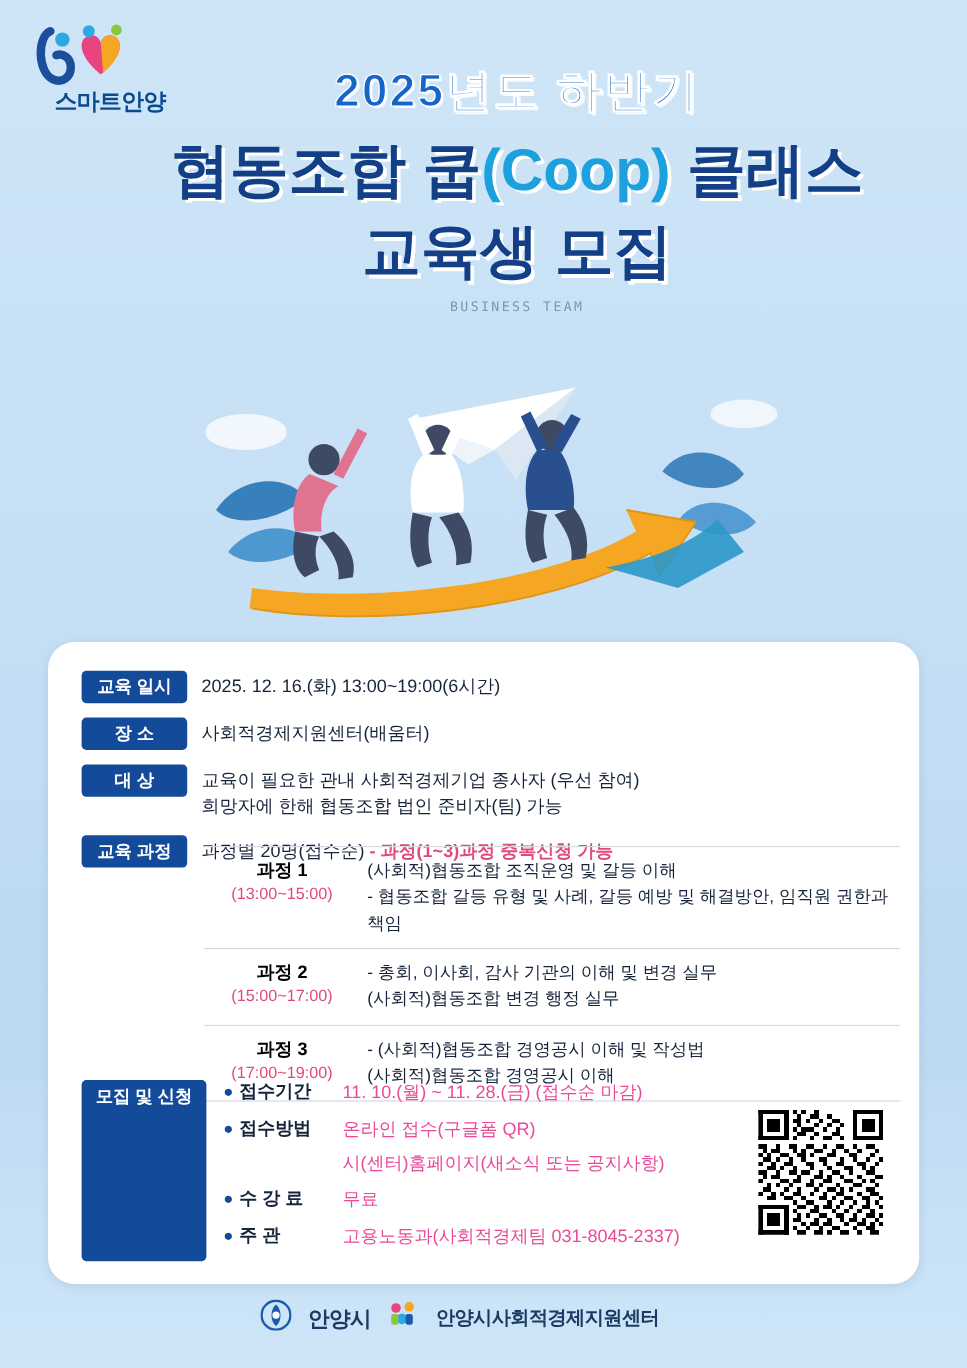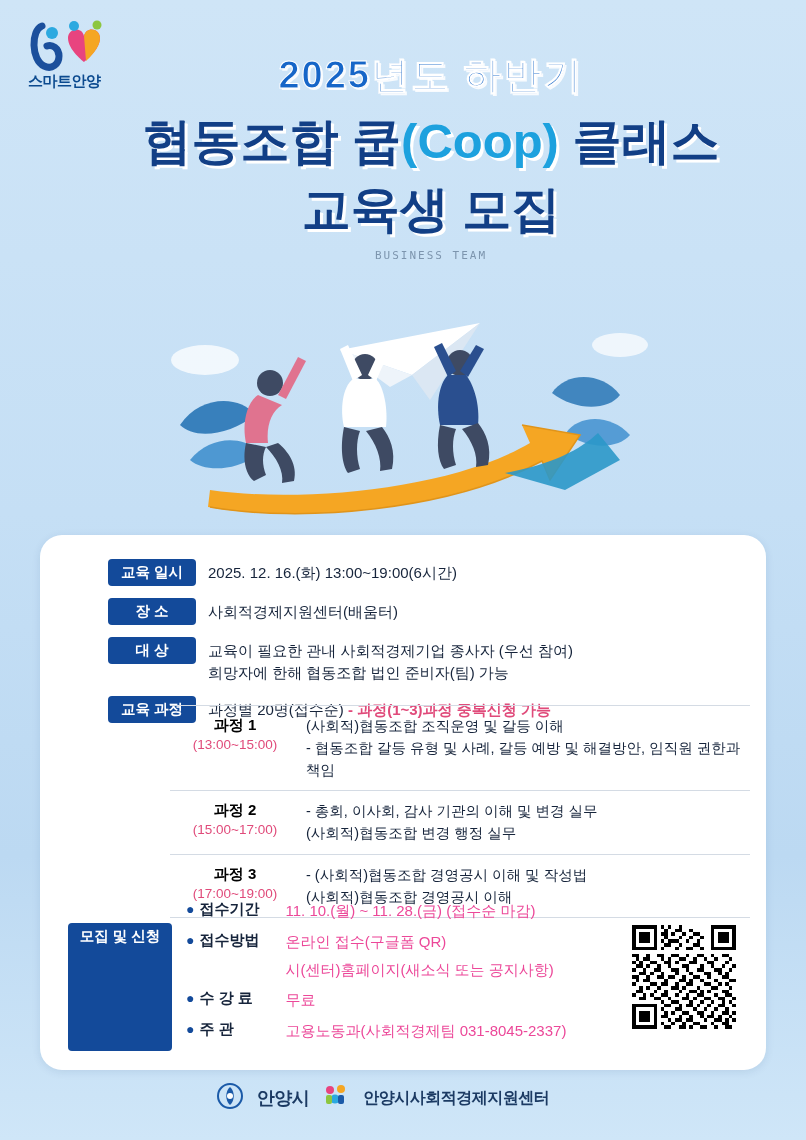--- a/index.html
+++ b/index.html
@@ -11,21 +11,21 @@
     position:relative;
   }
   .poster{
     position:absolute;left:0;top:0;width:806px;height:1140px;
     background:linear-gradient(180deg,#cfe5f7 0%,#c5dff5 45%,#bcd9f2 75%,#cfe6f8 100%);
   }
   
   .logo{position:absolute;left:28px;top:18px;width:110px;height:84px;}
   .logo .mark{position:relative;width:110px;height:58px;}
   .logo-caption{
-    font-size:15px;font-weight:bold;color:#0b4a8f;text-align:left;
+    font-size:19px;font-weight:bold;color:#0b4a8f;text-align:right;
     letter-spacing:-0.5px;margin-top:-4px;
   }
   
   .headline{position:absolute;left:0;top:50px;width:806px;text-align:center;padding-left:28px;}
   .h-line1{
     font-size:38px;font-weight:bold;color:#1666c8;letter-spacing:2px;
     -webkit-text-stroke:1px #ffffff;
     text-shadow:2px 2px 0 rgba(255,255,255,.85);
   }
   .h-line2{
@@ -52,32 +52,32 @@
   .row{display:flex;align-items:flex-start;margin:0 0 0 0;}
   .tag{
     display:inline-block;background:#134a9a;color:#fff;border-radius:4px;
     font-size:14.5px;font-weight:bold;text-align:center;padding:4px 0;
     width:88px;flex:0 0 88px;letter-spacing:0px;
   }
   .tag.wide{width:104px;flex:0 0 104px;}
   .rowtext{font-size:15px;color:#16243b;line-height:1.45;margin-left:12px;padding-top:3px;}
   .rowtext .accent{color:#e04a7a;font-weight:bold;}
   .info{position:absolute;left:28px;top:24px;width:672px;}
-  .info .row{margin-bottom:12px;margin-left:40px;}
+  .info .row{margin-bottom:12px;}
   
   .courses{position:absolute;left:130px;top:170px;width:580px;}
   .crow{display:flex;border-top:1px solid #d4dbe4;padding:10px 0 9px 0;}
   .crow:last-child{border-bottom:1px solid #d4dbe4;}
   .cleft{width:130px;flex:0 0 130px;text-align:center;}
   .cname{color:#000000;font-weight:bold;font-size:15px;}
   .ctime{color:#e04a7a;font-size:13.5px;margin-top:2px;}
   .cright{font-size:14.5px;color:#16243b;line-height:1.5;padding-left:6px;}
   
   .apply{position:absolute;left:28px;top:365px;width:672px;display:flex;}
-  .apply-tag{flex:0 0 104px;margin-top:23px;}
+  .apply-tag{flex:0 0 104px;}
   .apply-body{margin-left:14px;font-size:15px;color:#16243b;}
   .aline{display:flex;align-items:flex-start;margin-bottom:9px;}
   .bullet{color:#134a9a;font-size:14px;margin-right:5px;line-height:1.3;}
   .alabel{flex:0 0 86px;font-weight:bold;color:#16243b;}
   .avalue{color:#ec4899;line-height:1.45;}
   .avalue .second{display:block;margin-top:6px;}
   
   .qr{position:absolute;right:30px;top:390px;width:104px;height:104px;}
   
   .footer{

